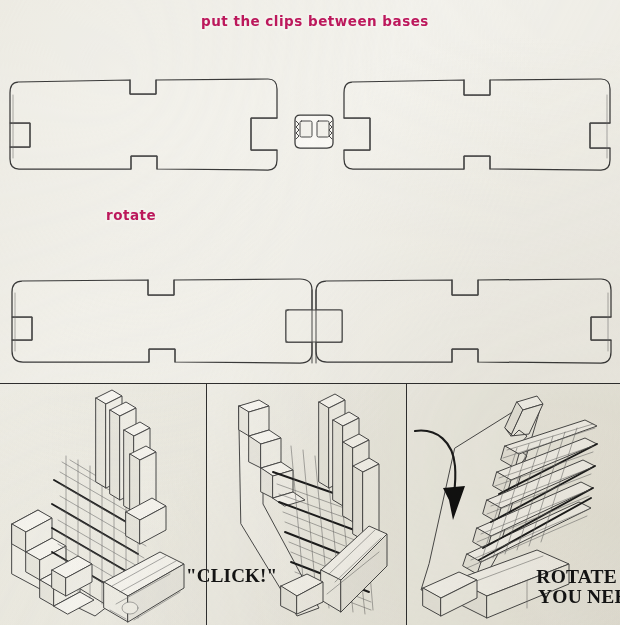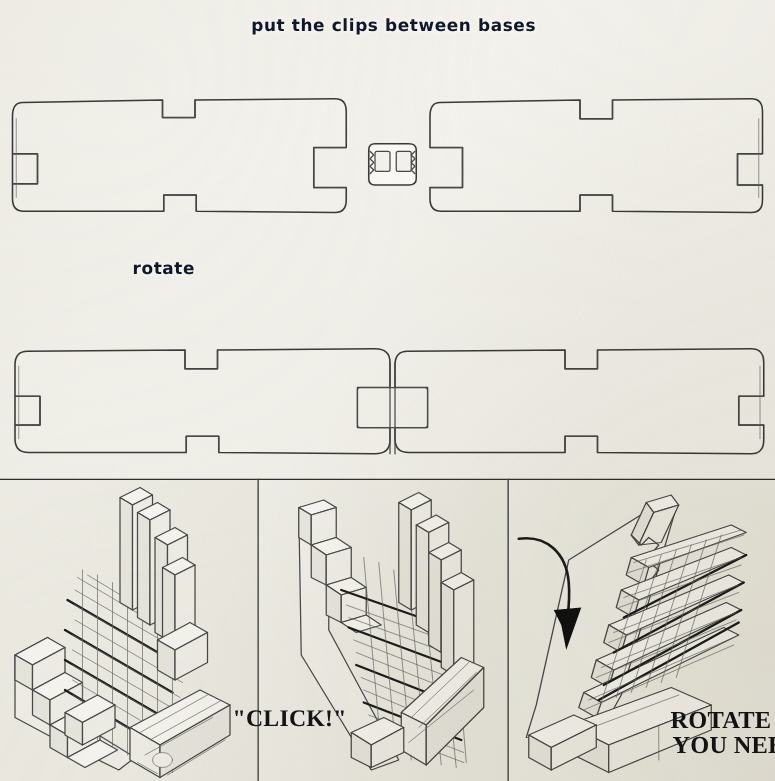--- a/index.html
+++ b/index.html
@@ -20,21 +20,21 @@
       radial-gradient(ellipse at 85% 70%, rgba(225,222,212,.45), rgba(255,255,255,0) 65%),
       linear-gradient(117deg, rgba(236,234,226,.6) 0%, rgba(248,247,243,.2) 45%, rgba(232,229,220,.5) 100%);
     mix-blend-mode:multiply;opacity:.85;
   }
 
   
   .stencil{
     position:absolute;
     font-family:"DejaVu Sans",sans-serif;
     font-weight:bold;
-    color:#0f172a;
+    color:#be185d;
     letter-spacing:.5px;
     white-space:nowrap;
     text-shadow:
       -1.6px -1.6px 0 #f6f5f1, 1.6px -1.6px 0 #f6f5f1,
       -1.6px  1.6px 0 #f6f5f1, 1.6px  1.6px 0 #f6f5f1,
       -1.6px 0 0 #f6f5f1, 1.6px 0 0 #f6f5f1,
       0 -1.6px 0 #f6f5f1, 0 1.6px 0 #f6f5f1;
   }
   #title-text{left:201px;top:13px;font-size:13.5px;}
   #rotate-text{left:106px;top:207px;font-size:13.5px;}

